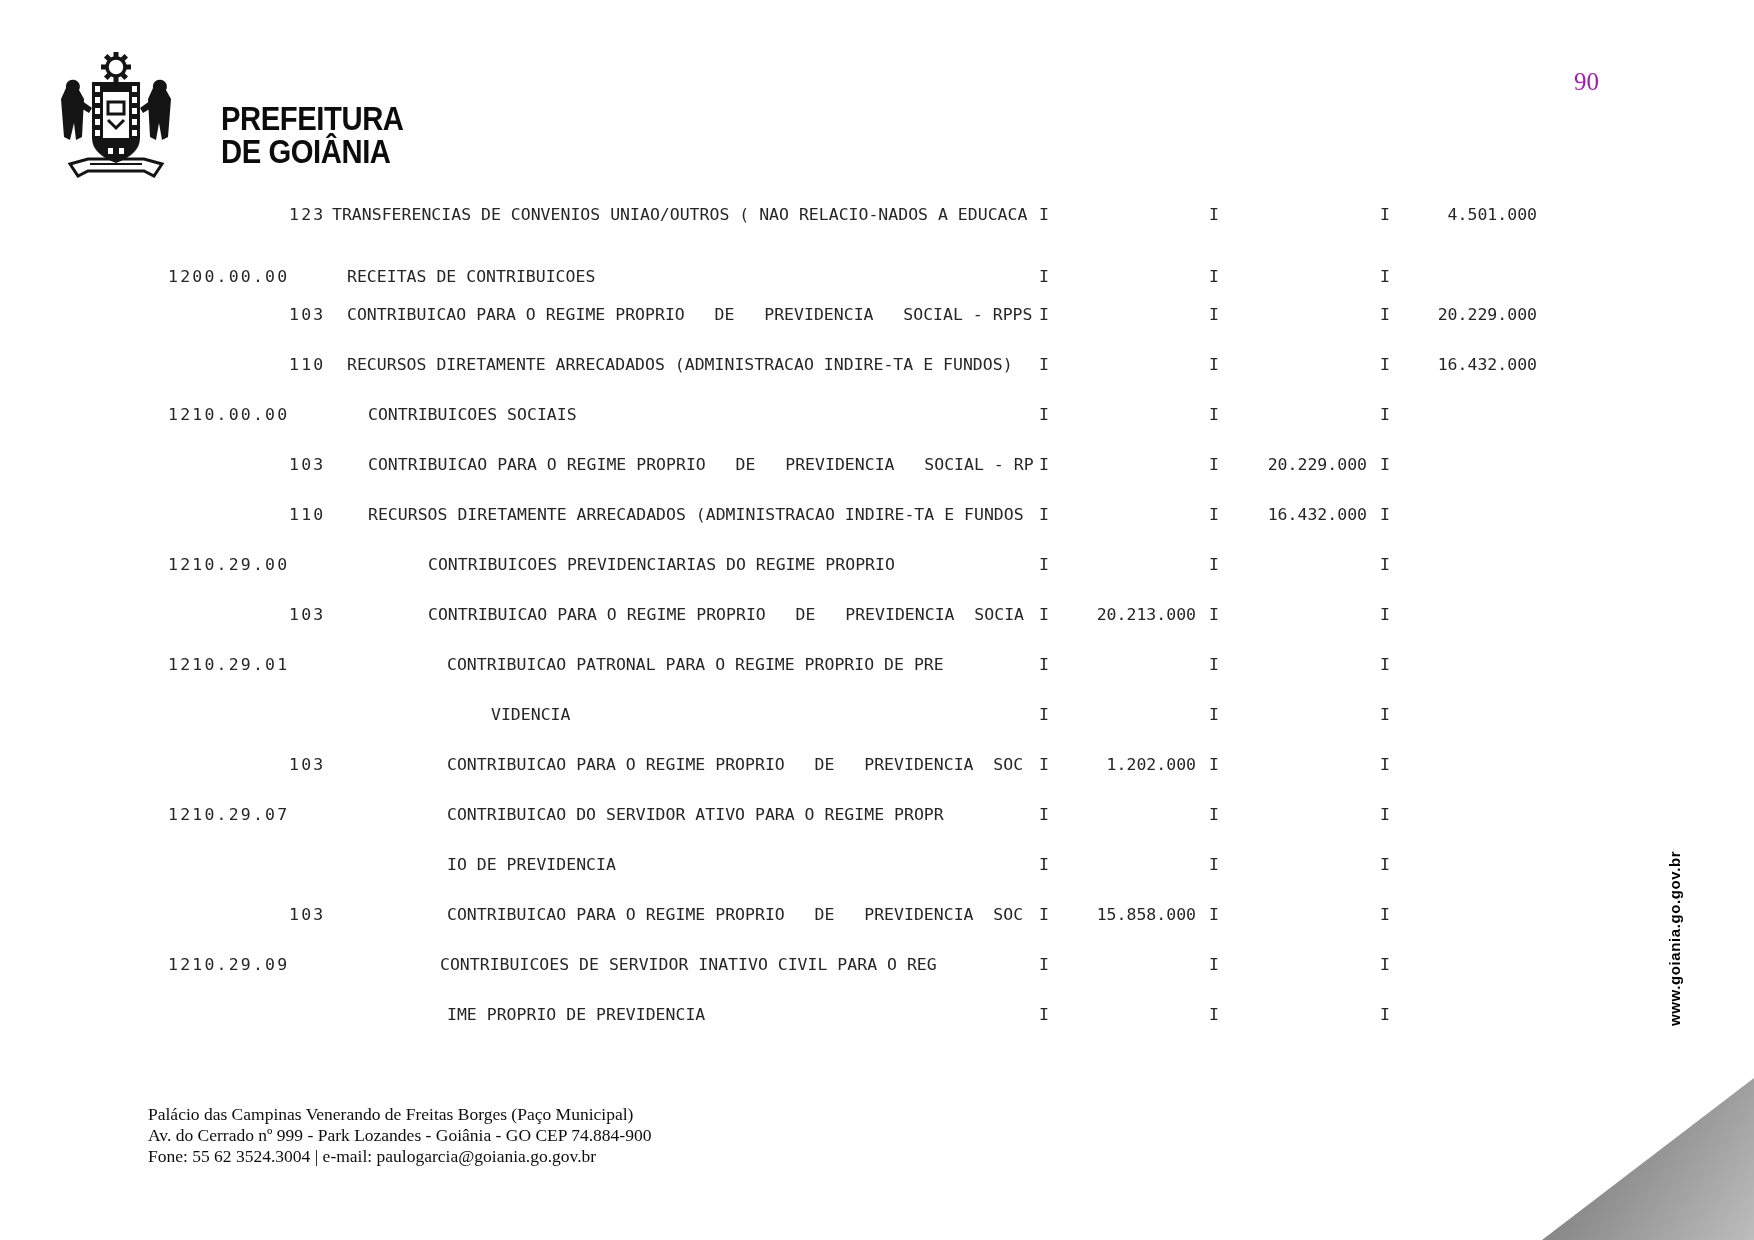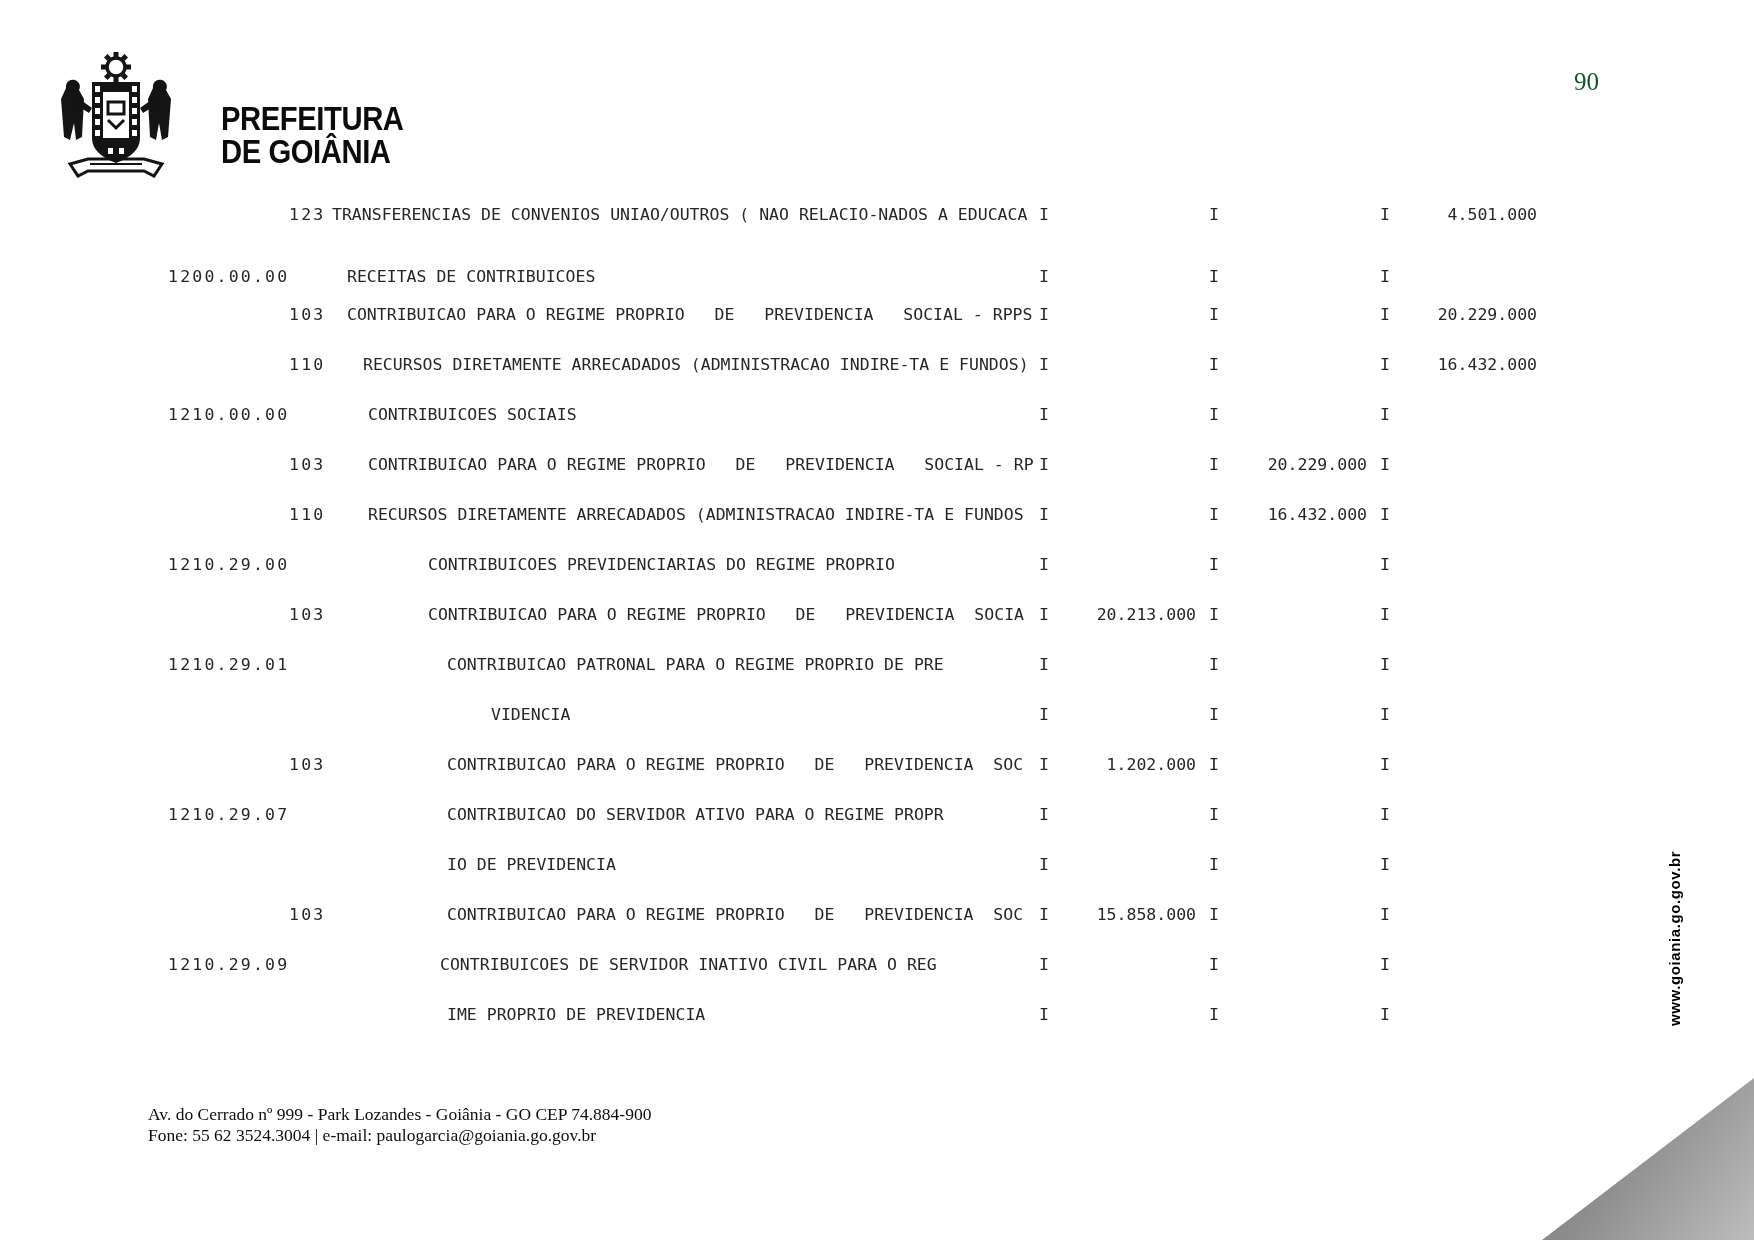--- a/index.html
+++ b/index.html
@@ -12,21 +12,21 @@
   
   .crest{position:absolute;left:44px;top:50px;}
   .logo-text{
     position:absolute;left:221px;top:102px;
     font-family:"Liberation Sans",sans-serif;font-weight:bold;
     font-size:34px;line-height:33px;letter-spacing:-0.5px;color:#0c0c0c;
     transform:scaleX(0.86);transform-origin:left top;white-space:nowrap;
   }
   .page-number{
     position:absolute;left:1574px;top:68px;
-    font-family:"Liberation Serif",serif;font-size:25px;color:#14532d;
+    font-family:"Liberation Serif",serif;font-size:25px;color:#a21caf;
   }
 
   
   #report .row{
     position:absolute;left:0;width:1754px;height:50px;line-height:50px;
     font-size:16.5px;color:#262626;
   }
   #report .row span{
     position:absolute;top:0;height:50px;line-height:50px;white-space:pre;
   }
@@ -131,21 +131,21 @@
       <div class="row" style="top: 290px;">
         <span class="sub" style="left: 289px;">103</span>
         <span class="desc" style="left: 347px;">CONTRIBUICAO PARA O REGIME PROPRIO   DE   PREVIDENCIA   SOCIAL - RPPS</span>
         <span class="sep" style="left: 1039px;">I</span>
         <span class="sep" style="left: 1209px;">I</span>
         <span class="sep" style="left: 1380px;">I</span>
         <span class="val" style="left: 1387px; width: 150px;">20.229.000</span>
       </div>
       <div class="row" style="top: 340px;">
         <span class="sub" style="left: 289px;">110</span>
-        <span class="desc" style="left: 347px; margin-left: 16px;">RECURSOS DIRETAMENTE ARRECADADOS (ADMINISTRACAO INDIRE-TA E FUNDOS)</span>
+        <span class="desc" style="left: 347px;">RECURSOS DIRETAMENTE ARRECADADOS (ADMINISTRACAO INDIRE-TA E FUNDOS)</span>
         <span class="sep" style="left: 1039px;">I</span>
         <span class="sep" style="left: 1209px;">I</span>
         <span class="sep" style="left: 1380px;">I</span>
         <span class="val" style="left: 1387px; width: 150px;">16.432.000</span>
       </div>
       <div class="row" style="top: 390px; padding-left: 43px;">
         <span class="code" style="left: 168px;">1210.00.00</span>
         <span class="desc" style="left: 368px;">CONTRIBUICOES SOCIAIS</span>
         <span class="sep" style="left: 1039px;">I</span>
         <span class="sep" style="left: 1209px;">I</span>
@@ -233,20 +233,21 @@
       </div>
       <div class="row" style="top: 990px;">
         <span class="desc" style="left: 447px;">IME PROPRIO DE PREVIDENCIA</span>
         <span class="sep" style="left: 1039px;">I</span>
         <span class="sep" style="left: 1209px;">I</span>
         <span class="sep" style="left: 1380px;">I</span>
       </div>
     </div>
 
   <div class="footer">
+    <div>Palácio das Campinas Venerando de Freitas Borges (Paço Municipal)</div>
     <div>Av. do Cerrado nº 999 - Park Lozandes - Goiânia - GO CEP 74.884-900</div>
     <div>Fone: 55 62 3524.3004 | e-mail: paulogarcia@goiania.go.gov.br</div>
   </div>
 
   <div class="vertical-url">www.goiania.go.gov.br</div>
 
   <div class="corner-triangle"></div>
 
 </div>
 

